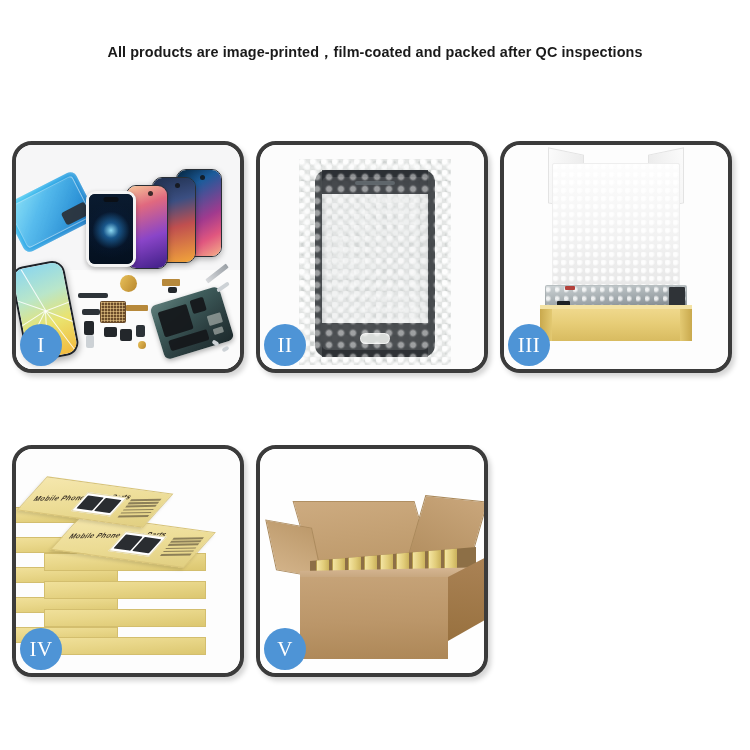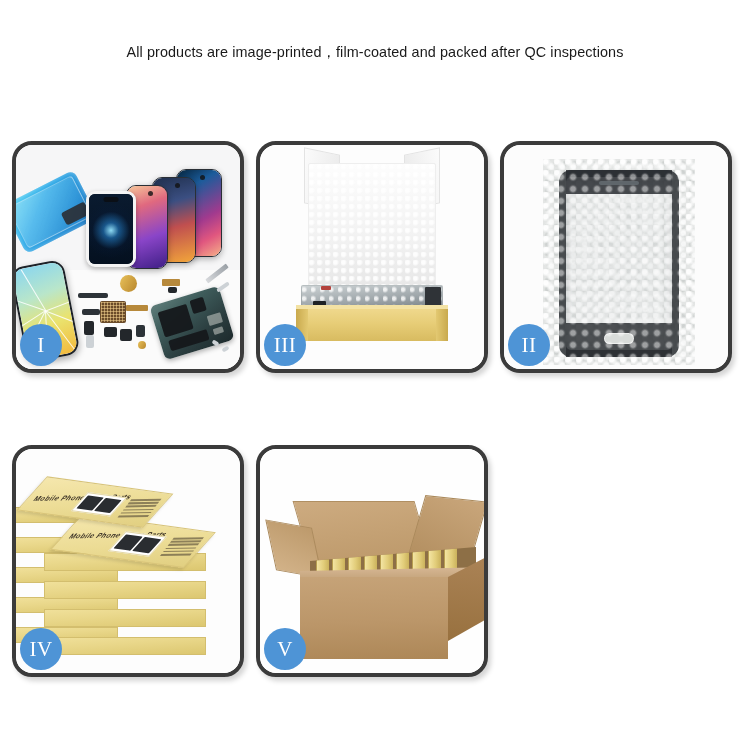--- a/index.html
+++ b/index.html
@@ -29,21 +29,21 @@
     font-weight: bold;
     letter-spacing: 1.1px;
     color: #111111;
     line-height: 1.08;
     white-space: nowrap;
   }
 
   .page-subtitle {
     font-family: "Liberation Sans", sans-serif;
     font-size: 14.4px;
-    font-weight: normal;
+    font-weight: bold;
     color: #1a1a1a;
     margin-top: 11px;
     letter-spacing: 0.1px;
     white-space: nowrap;
     text-align: center;
   }
 
   
   .grid {
     position: absolute;
@@ -496,50 +496,50 @@
       <div class="smallpart sp-tool" style="left:188px; top:126px; width:26px; height:5px; transform:rotate(-38deg);"></div>
       <div class="smallpart sp-light" style="left:200px; top:140px; width:14px; height:4px; transform:rotate(-34deg);"></div>
       <div class="smallpart sp-light" style="left:196px; top:196px; width:7px; height:4px; transform:rotate(32deg);"></div>
       <div class="smallpart sp-light" style="left:206px; top:202px; width:7px; height:4px; transform:rotate(-28deg);"></div>
     </div>
     <div class="badge">I</div>
   </div>
 
   <div class="panel">
     <div class="panel-stage">
+      <div class="p2-bg"></div>
+      <div class="p2-sheet">
+        <div class="p2-glass">
+          <div class="tbar"></div>
+          <div class="spk"></div>
+          <div class="bbar"></div>
+          <div class="home"></div>
+        </div>
+        <div class="p2-bub"></div>
+      </div>
+    </div>
+    <div class="badge">II</div>
+  </div>
+
+  <div class="panel">
+    <div class="panel-stage">
       <div class="p3-bg"></div>
       <div class="p3-lidL"></div>
       <div class="p3-lidR"></div>
       <div class="p3-foam"></div>
       <div class="p3-boxinner">
         <div class="screen"></div>
         <div class="redmk"></div>
         <div class="chip"></div>
         <div class="darkend"></div>
       </div>
       <div class="p3-lip"></div>
       <div class="p3-boxfront"></div>
     </div>
     <div class="badge">III</div>
-  </div>
-
-  <div class="panel">
-    <div class="panel-stage">
-      <div class="p2-bg"></div>
-      <div class="p2-sheet">
-        <div class="p2-glass">
-          <div class="tbar"></div>
-          <div class="spk"></div>
-          <div class="bbar"></div>
-          <div class="home"></div>
-        </div>
-        <div class="p2-bub"></div>
-      </div>
-    </div>
-    <div class="badge">II</div>
   </div>
 
   <div class="panel">
     <div class="panel-stage">
       <div class="p4-bg"></div>
 
       <div class="stackbox" style="left:-4px; top:58px; width:106px; height:16px;"></div>
       <div class="stackbox" style="left:-4px; top:88px; width:106px; height:16px;"></div>
       <div class="stackbox" style="left:-4px; top:118px; width:106px; height:16px;"></div>
       <div class="stackbox" style="left:-4px; top:148px; width:106px; height:16px;"></div>

